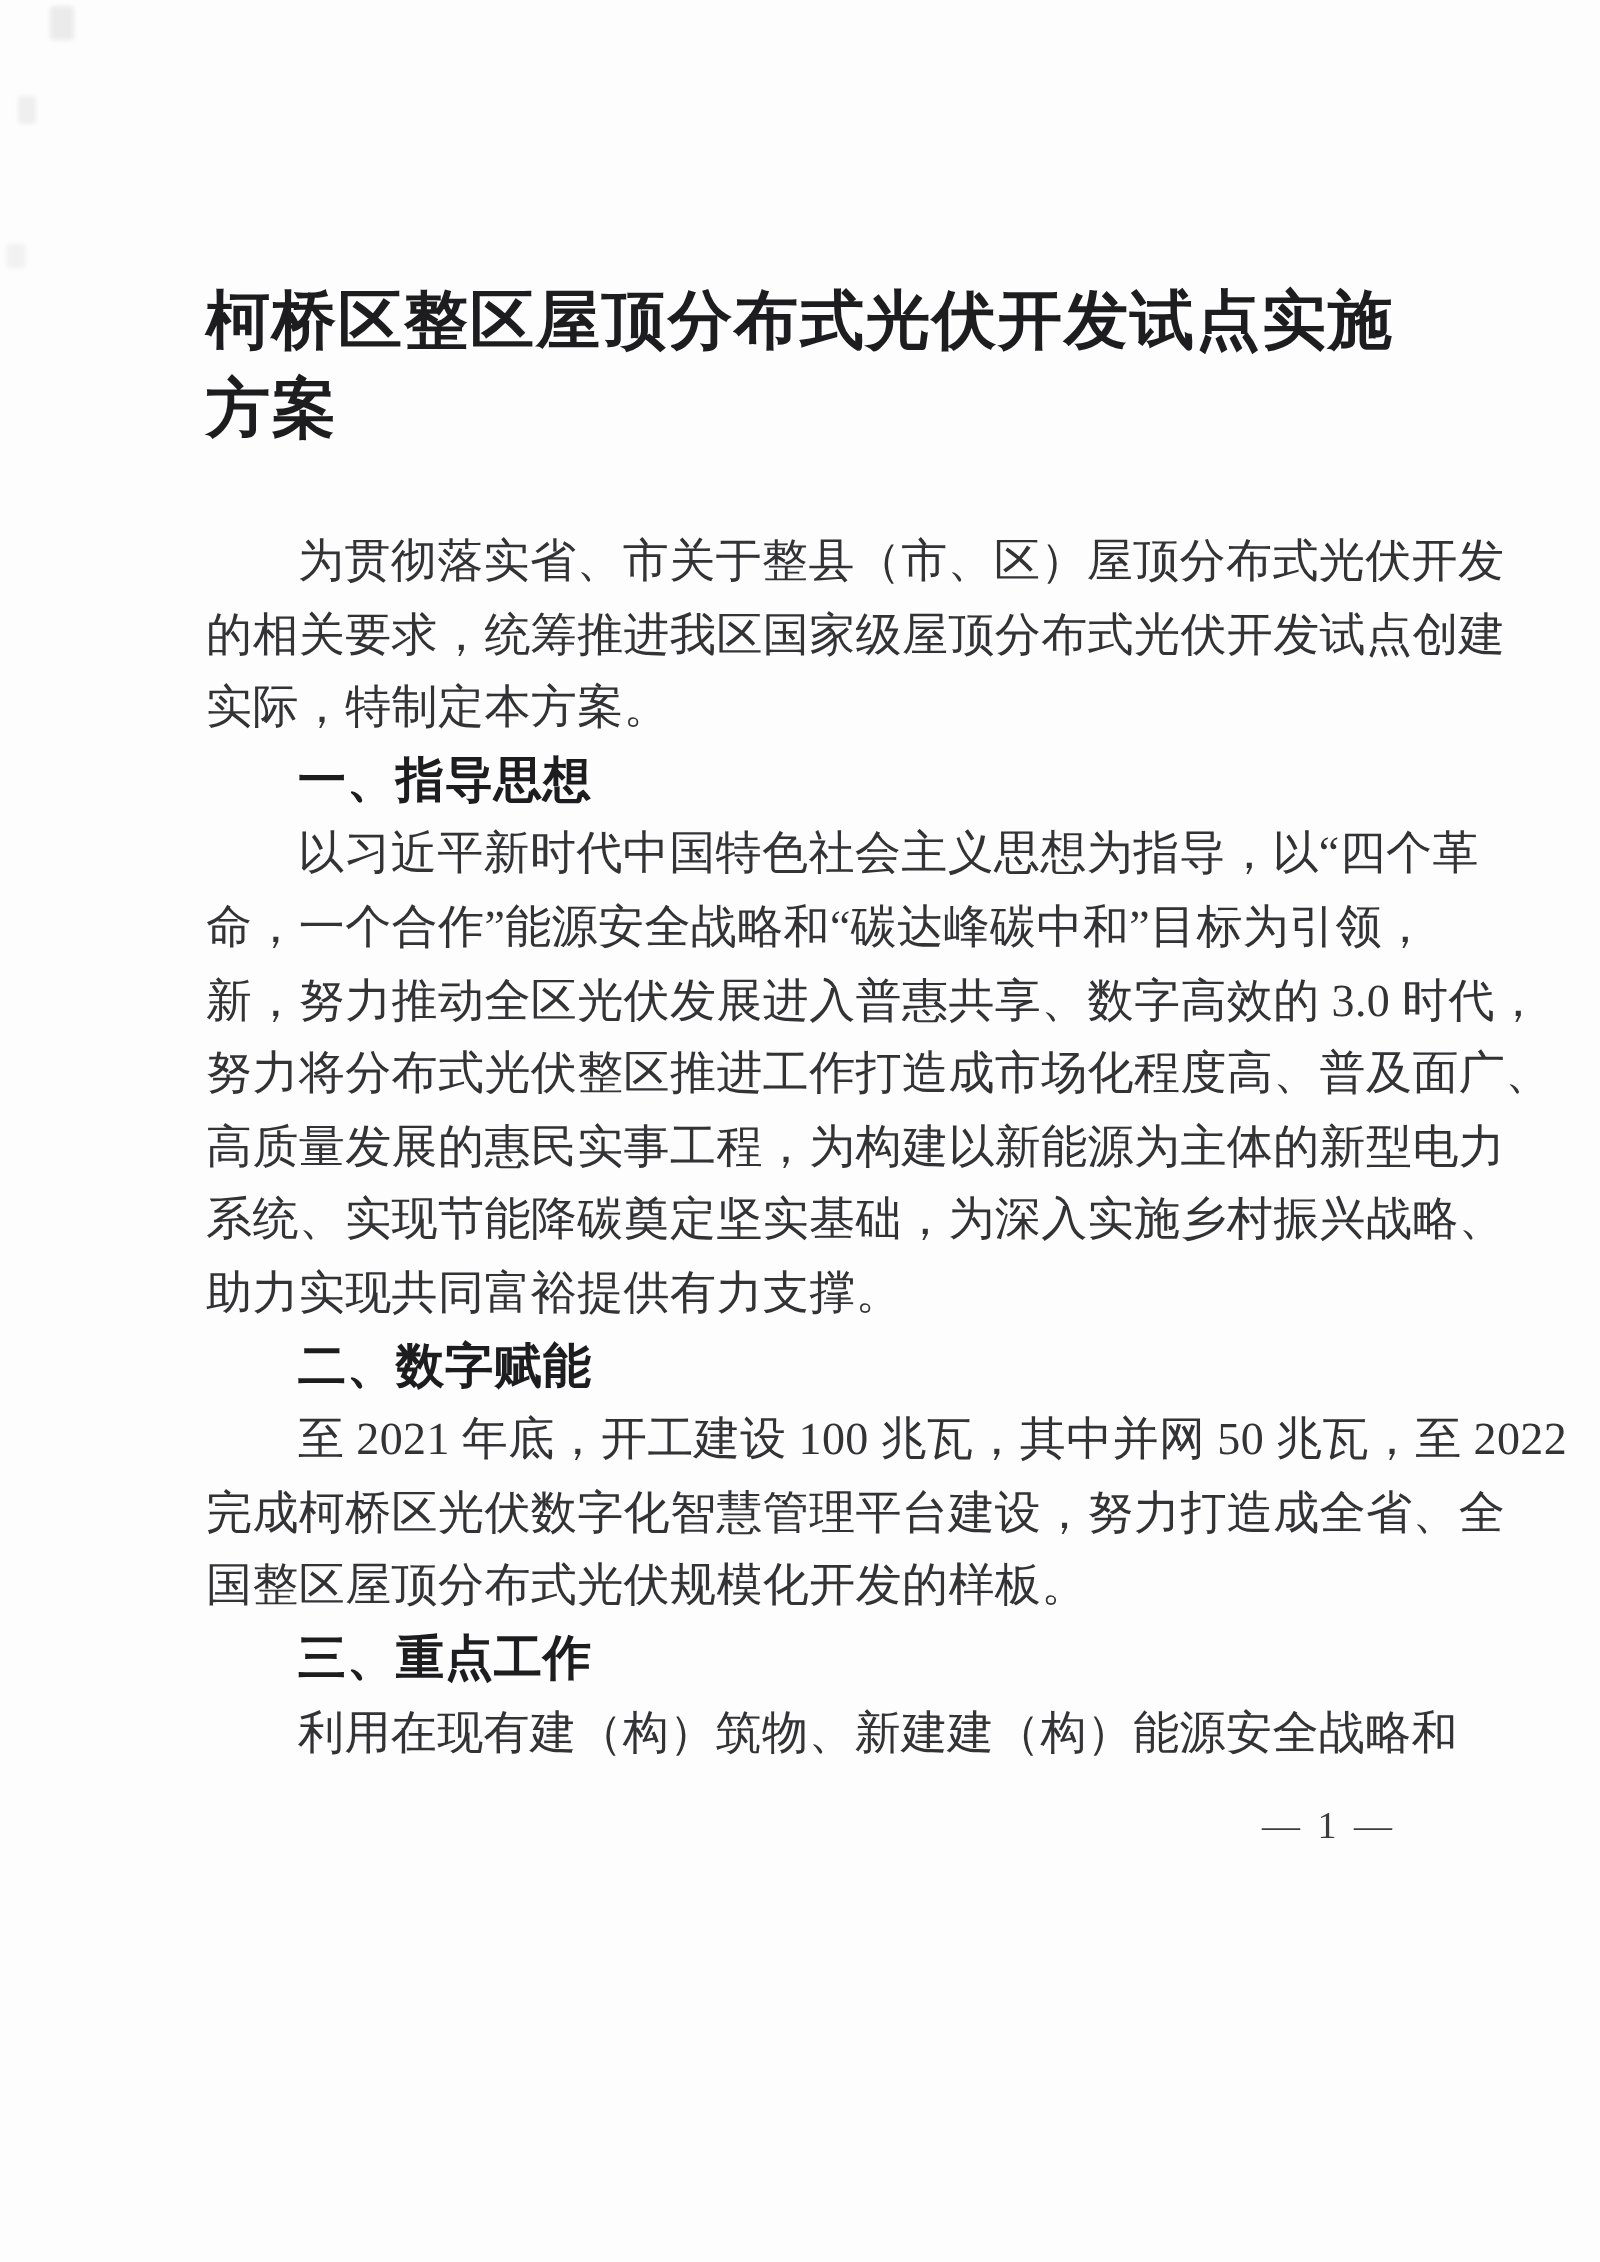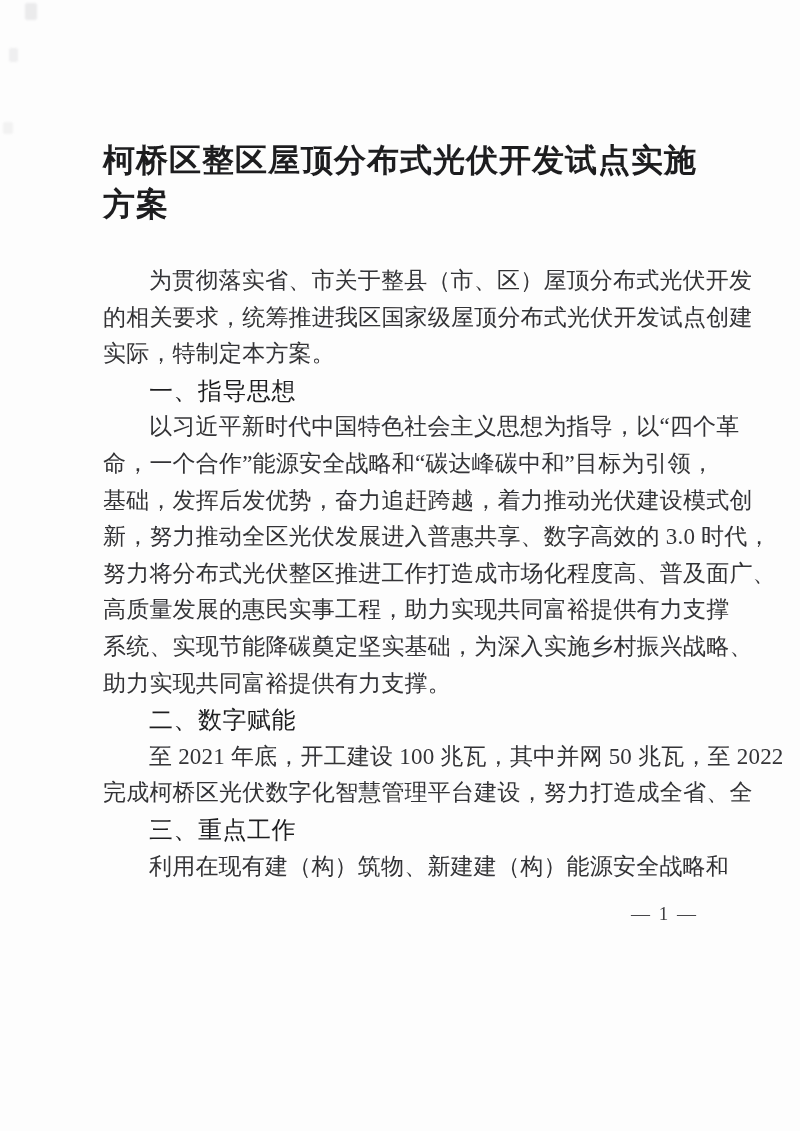--- a/index.html
+++ b/index.html
@@ -43,21 +43,21 @@
   .line {
     font-size: 23px;
     line-height: 36.6px;
     color: #333336;
     white-space: nowrap;
     letter-spacing: 0.2px;
   }
   .line.indent { text-indent: 46px; }
   .section-heading {
     font-family: "Liberation Sans", sans-serif;
-    font-weight: normal;
+    font-weight: bold;
     font-size: 24px;
     line-height: 36.6px;
     color: #1d1d1f;
     padding-left: 46px;
     letter-spacing: 0.5px;
   }
   .page-number {
     margin-top: 14px;
     text-align: right;
     padding-right: 2px;
@@ -86,33 +86,33 @@
         <div class="line indent">为贯彻落实省、市关于整县（市、区）屋顶分布式光伏开发</div>
         <div class="line">的相关要求，统筹推进我区国家级屋顶分布式光伏开发试点创建</div>
         <div class="line">实际，特制定本方案。</div>
       </div>
 
       <div class="section-heading">一、指导思想</div>
 
       <div>
         <div class="line indent">以习近平新时代中国特色社会主义思想为指导，以“四个革</div>
         <div class="line">命，一个合作”能源安全战略和“碳达峰碳中和”目标为引领，</div>
-        <div class="line">基础，发挥后发优势，奋力追赶跨越，着力推动光伏建设模式创</div>
         <div class="line">新，努力推动全区光伏发展进入普惠共享、数字高效的 3.0 时代，</div>
         <div class="line">努力将分布式光伏整区推进工作打造成市场化程度高、普及面广、</div>
-        <div class="line">高质量发展的惠民实事工程，助力实现共同富裕提供有力支撑</div>
+        <div class="line">高质量发展的惠民实事工程，为构建以新能源为主体的新型电力</div>
         <div class="line">系统、实现节能降碳奠定坚实基础，为深入实施乡村振兴战略、</div>
         <div class="line">助力实现共同富裕提供有力支撑。</div>
       </div>
 
       <div class="section-heading">二、数字赋能</div>
 
       <div>
         <div class="line indent">至 2021 年底，开工建设 100 兆瓦，其中并网 50 兆瓦，至 2022</div>
         <div class="line">完成柯桥区光伏数字化智慧管理平台建设，努力打造成全省、全</div>
+        <div class="line">国整区屋顶分布式光伏规模化开发的样板。</div>
       </div>
 
       <div class="section-heading">三、重点工作</div>
 
       <div>
         <div class="line indent">利用在现有建（构）筑物、新建建（构）能源安全战略和</div>
       </div>
 
     </div>
 

